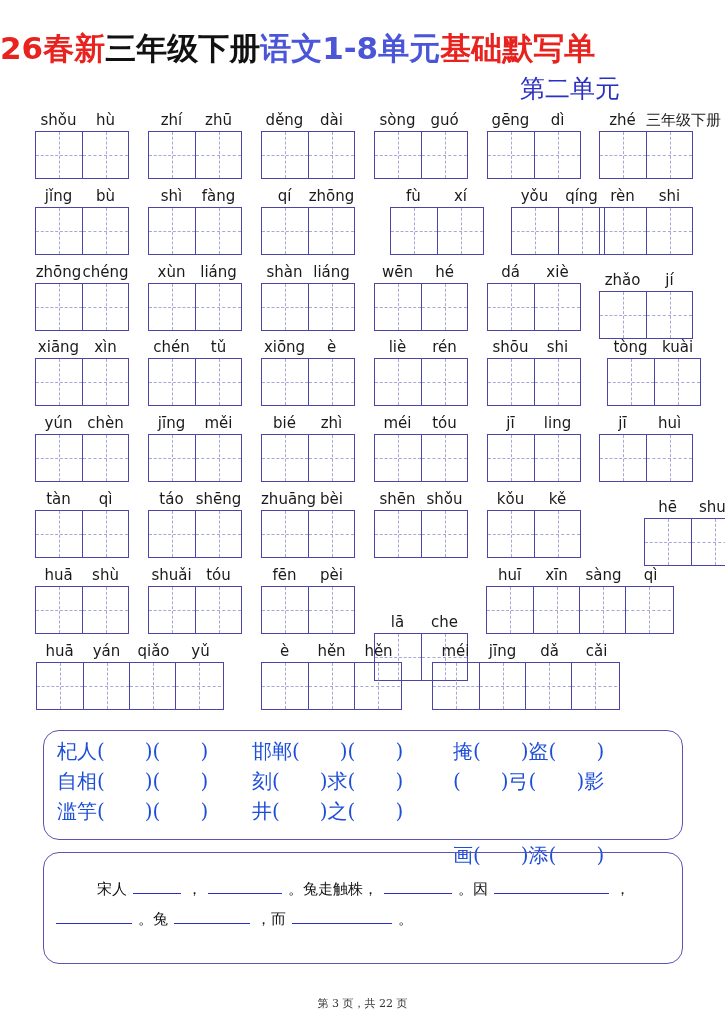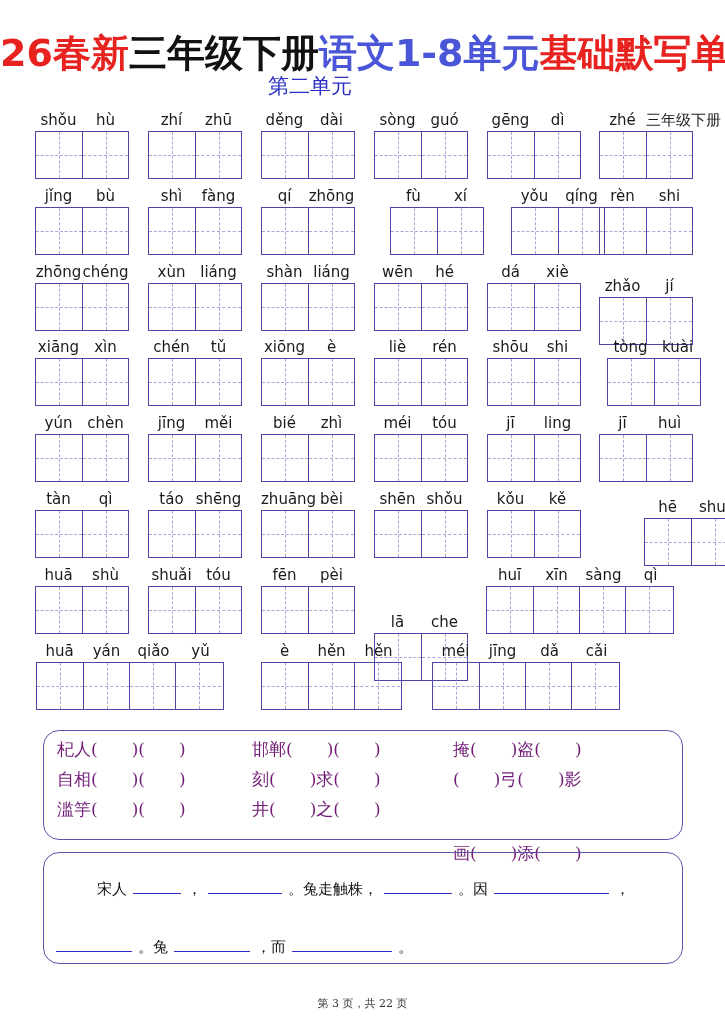--- a/index.html
+++ b/index.html
@@ -1,38 +1,38 @@
 <!DOCTYPE html>
 <html><head>
 <meta charset="utf-8">
 <style>
   html, body { margin:0; padding:0; background:#ffffff; }
   body { width:725px; height:1024px; position:relative; overflow:hidden;
          font-family:"DejaVu Sans", sans-serif; }
   .title { position:absolute; left:0; width:725px; top:28px; text-align:left;
-           font-size:38px; font-weight:bold; letter-spacing:0px; white-space:nowrap;
+           font-size:31px; font-weight:bold; letter-spacing:0px; white-space:nowrap;
            font-family:"DejaVu Sans", sans-serif; }
   .title .red { color:#e8231f; }
   .title .black { color:#111111; }
   .title .blue { color:#4a55d8; }
-  .subtitle { position:absolute; left:0; width:620px; top:72px; text-align:center;
-              font-size:21px; color:#2b2fc4; font-family:"DejaVu Sans", sans-serif; }
+  .subtitle { position:absolute; left:0; width:620px; top:72px; text-align:right;
+              font-size:25px; color:#2b2fc4; font-family:"DejaVu Sans", sans-serif; }
   .group { position:absolute; }
   .pinyins { display:flex; height:20px; }
   .py { width:47px; text-align:center; font-size:15px; color:#1a1a1a;
         line-height:20px; white-space:nowrap; font-family:"DejaVu Sans", sans-serif; }
   .cells { display:flex; border:1.5px solid #4b45a8; margin-top:1px; }
   .cell { width:46px; height:46px; position:relative; box-sizing:border-box; }
   .cell + .cell { border-left:1.5px solid #4b45a8; }
   .cell::before { content:""; position:absolute; left:50%; top:0; bottom:0;
                   border-left:1px dashed #a9a6d8; }
   .cell::after { content:""; position:absolute; top:50%; left:0; right:0;
                  border-top:1px dashed #a9a6d8; }
   .panel { position:absolute; border:1.5px solid #5a55b0; border-radius:16px; box-sizing:border-box; }
-  .idiom { position:absolute; font-family:"DejaVu Serif", serif; font-size:17px; color:#701a75;
+  .idiom { position:absolute; font-family:"DejaVu Serif", serif; font-size:20px; color:#1d4ed8;
            white-space:pre; }
   .story { position:absolute; font-family:"DejaVu Serif", serif; font-size:15px; color:#111; white-space:nowrap; }
   .blank { display:inline-block; border-bottom:1.5px solid #2b2fc4; height:18px; vertical-align:baseline; margin:0 6px; }
   .footer { position:absolute; left:0; width:725px; top:996px; text-align:center;
             font-size:11px; color:#333; font-family:"DejaVu Serif", serif; }
 </style>
 </head>
 <body>
 
 <div class="title">
@@ -204,21 +204,21 @@
     <div class="group" style="left: 487px; top: 262px;">
       <div class="pinyins">
         <div class="py">dá</div>
         <div class="py">xiè</div>
       </div>
       <div class="cells">
         <div class="cell"></div>
         <div class="cell"></div>
       </div>
     </div>
-    <div class="group" style="left: 599px; top: 276px;">
+    <div class="group" style="left: 599px; top: 270px;">
       <div class="pinyins">
         <div class="py">zhǎo</div>
         <div class="py">jí</div>
       </div>
       <div class="cells">
         <div class="cell"></div>
         <div class="cell"></div>
       </div>
     </div>
     <div class="group" style="left: 35px; top: 337px;">
@@ -505,17 +505,17 @@
 <div class="idiom" style="left:252px; top:768px;">刻(　　)求(　　)</div>
 <div class="idiom" style="left:453px; top:768px;">(　　)弓(　　)影</div>
 <div class="idiom" style="left:57px; top:798px;">滥竽(　　)(　　)</div>
 <div class="idiom" style="left:252px; top:798px;">井(　　)之(　　)</div>
 <div class="idiom" style="left:453px; top:842px;">画(　　)添(　　)</div>
 
 <div class="panel" style="left:43px; top:852px; width:640px; height:112px;"></div>
 <div class="story" style="left:97px; top:875px;">
   <span>宋人</span><span class="blank" style="width:48px;"></span><span>，</span><span class="blank" style="width:74px;"></span><span>。兔走触株，</span><span class="blank" style="width:68px;"></span><span>。因</span><span class="blank" style="width:115px;"></span><span>，</span>
 </div>
-<div class="story" style="left:50px; top:905px;margin-top:28px;">
+<div class="story" style="left:50px; top:905px;">
   <span class="blank" style="width:76px;"></span><span>。兔</span><span class="blank" style="width:76px;"></span><span>，而</span><span class="blank" style="width:100px;"></span><span>。</span>
 </div>
 
 <div class="footer">第 3 页，共 22 页</div>
 
 </body></html>

